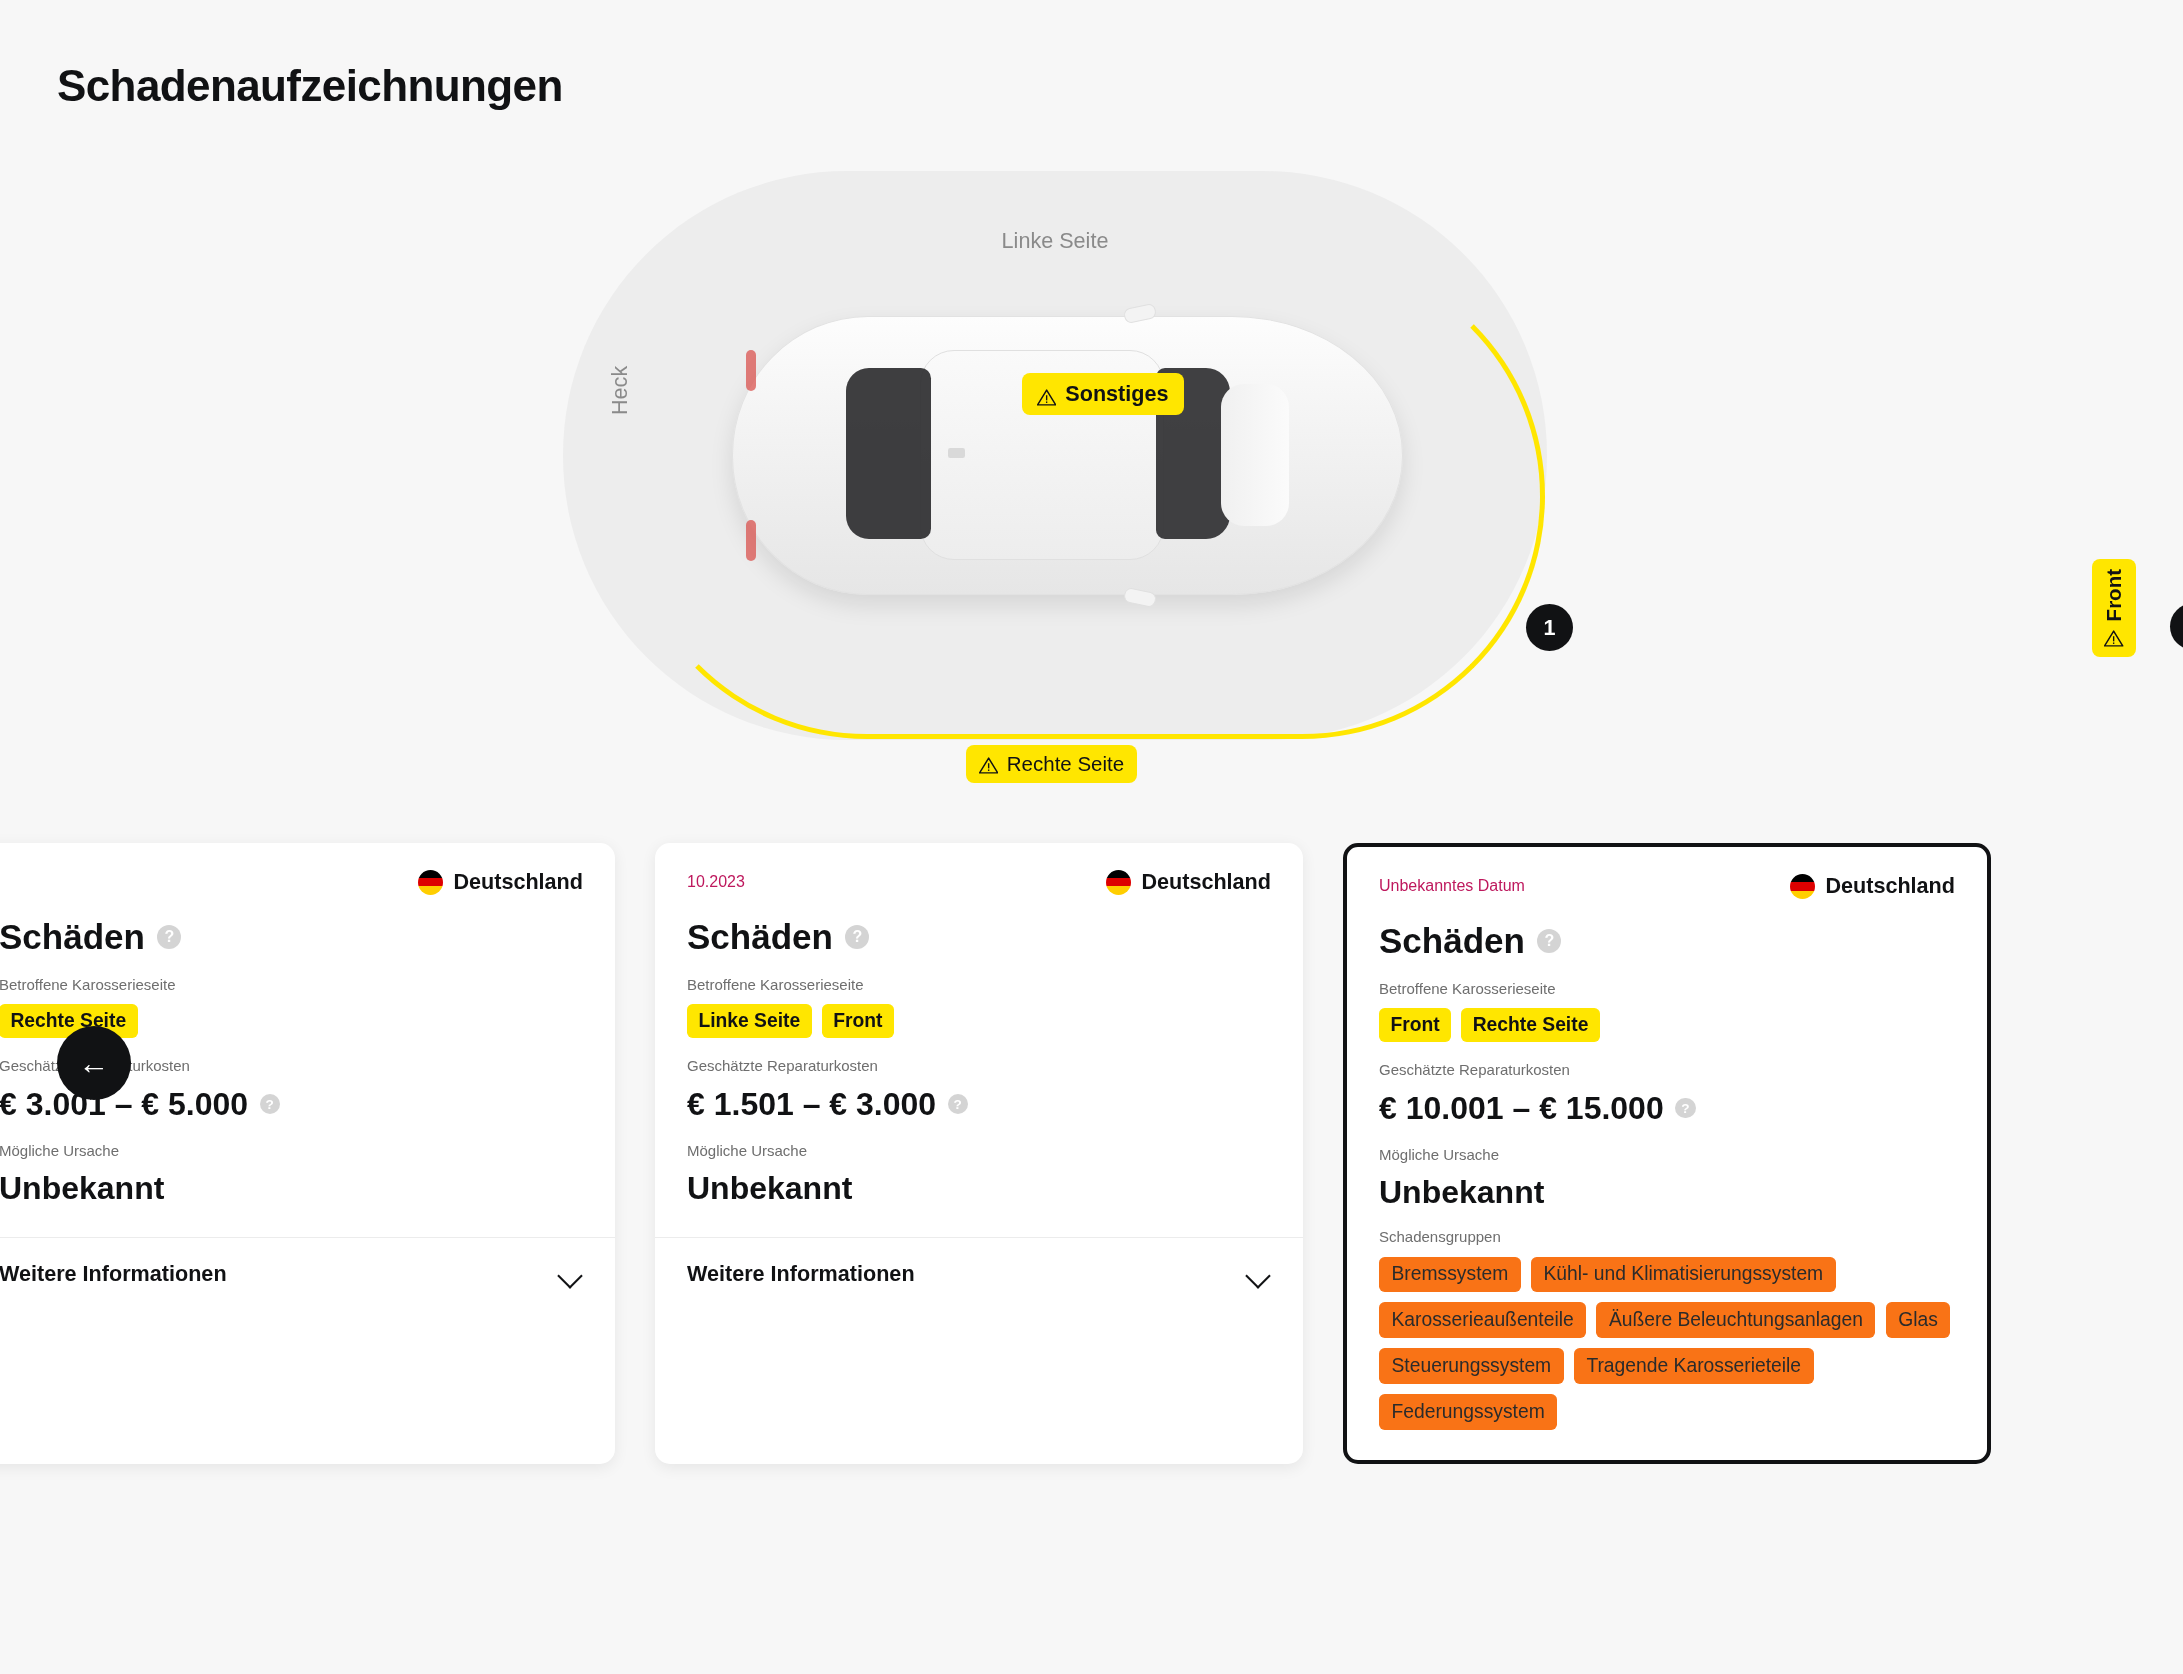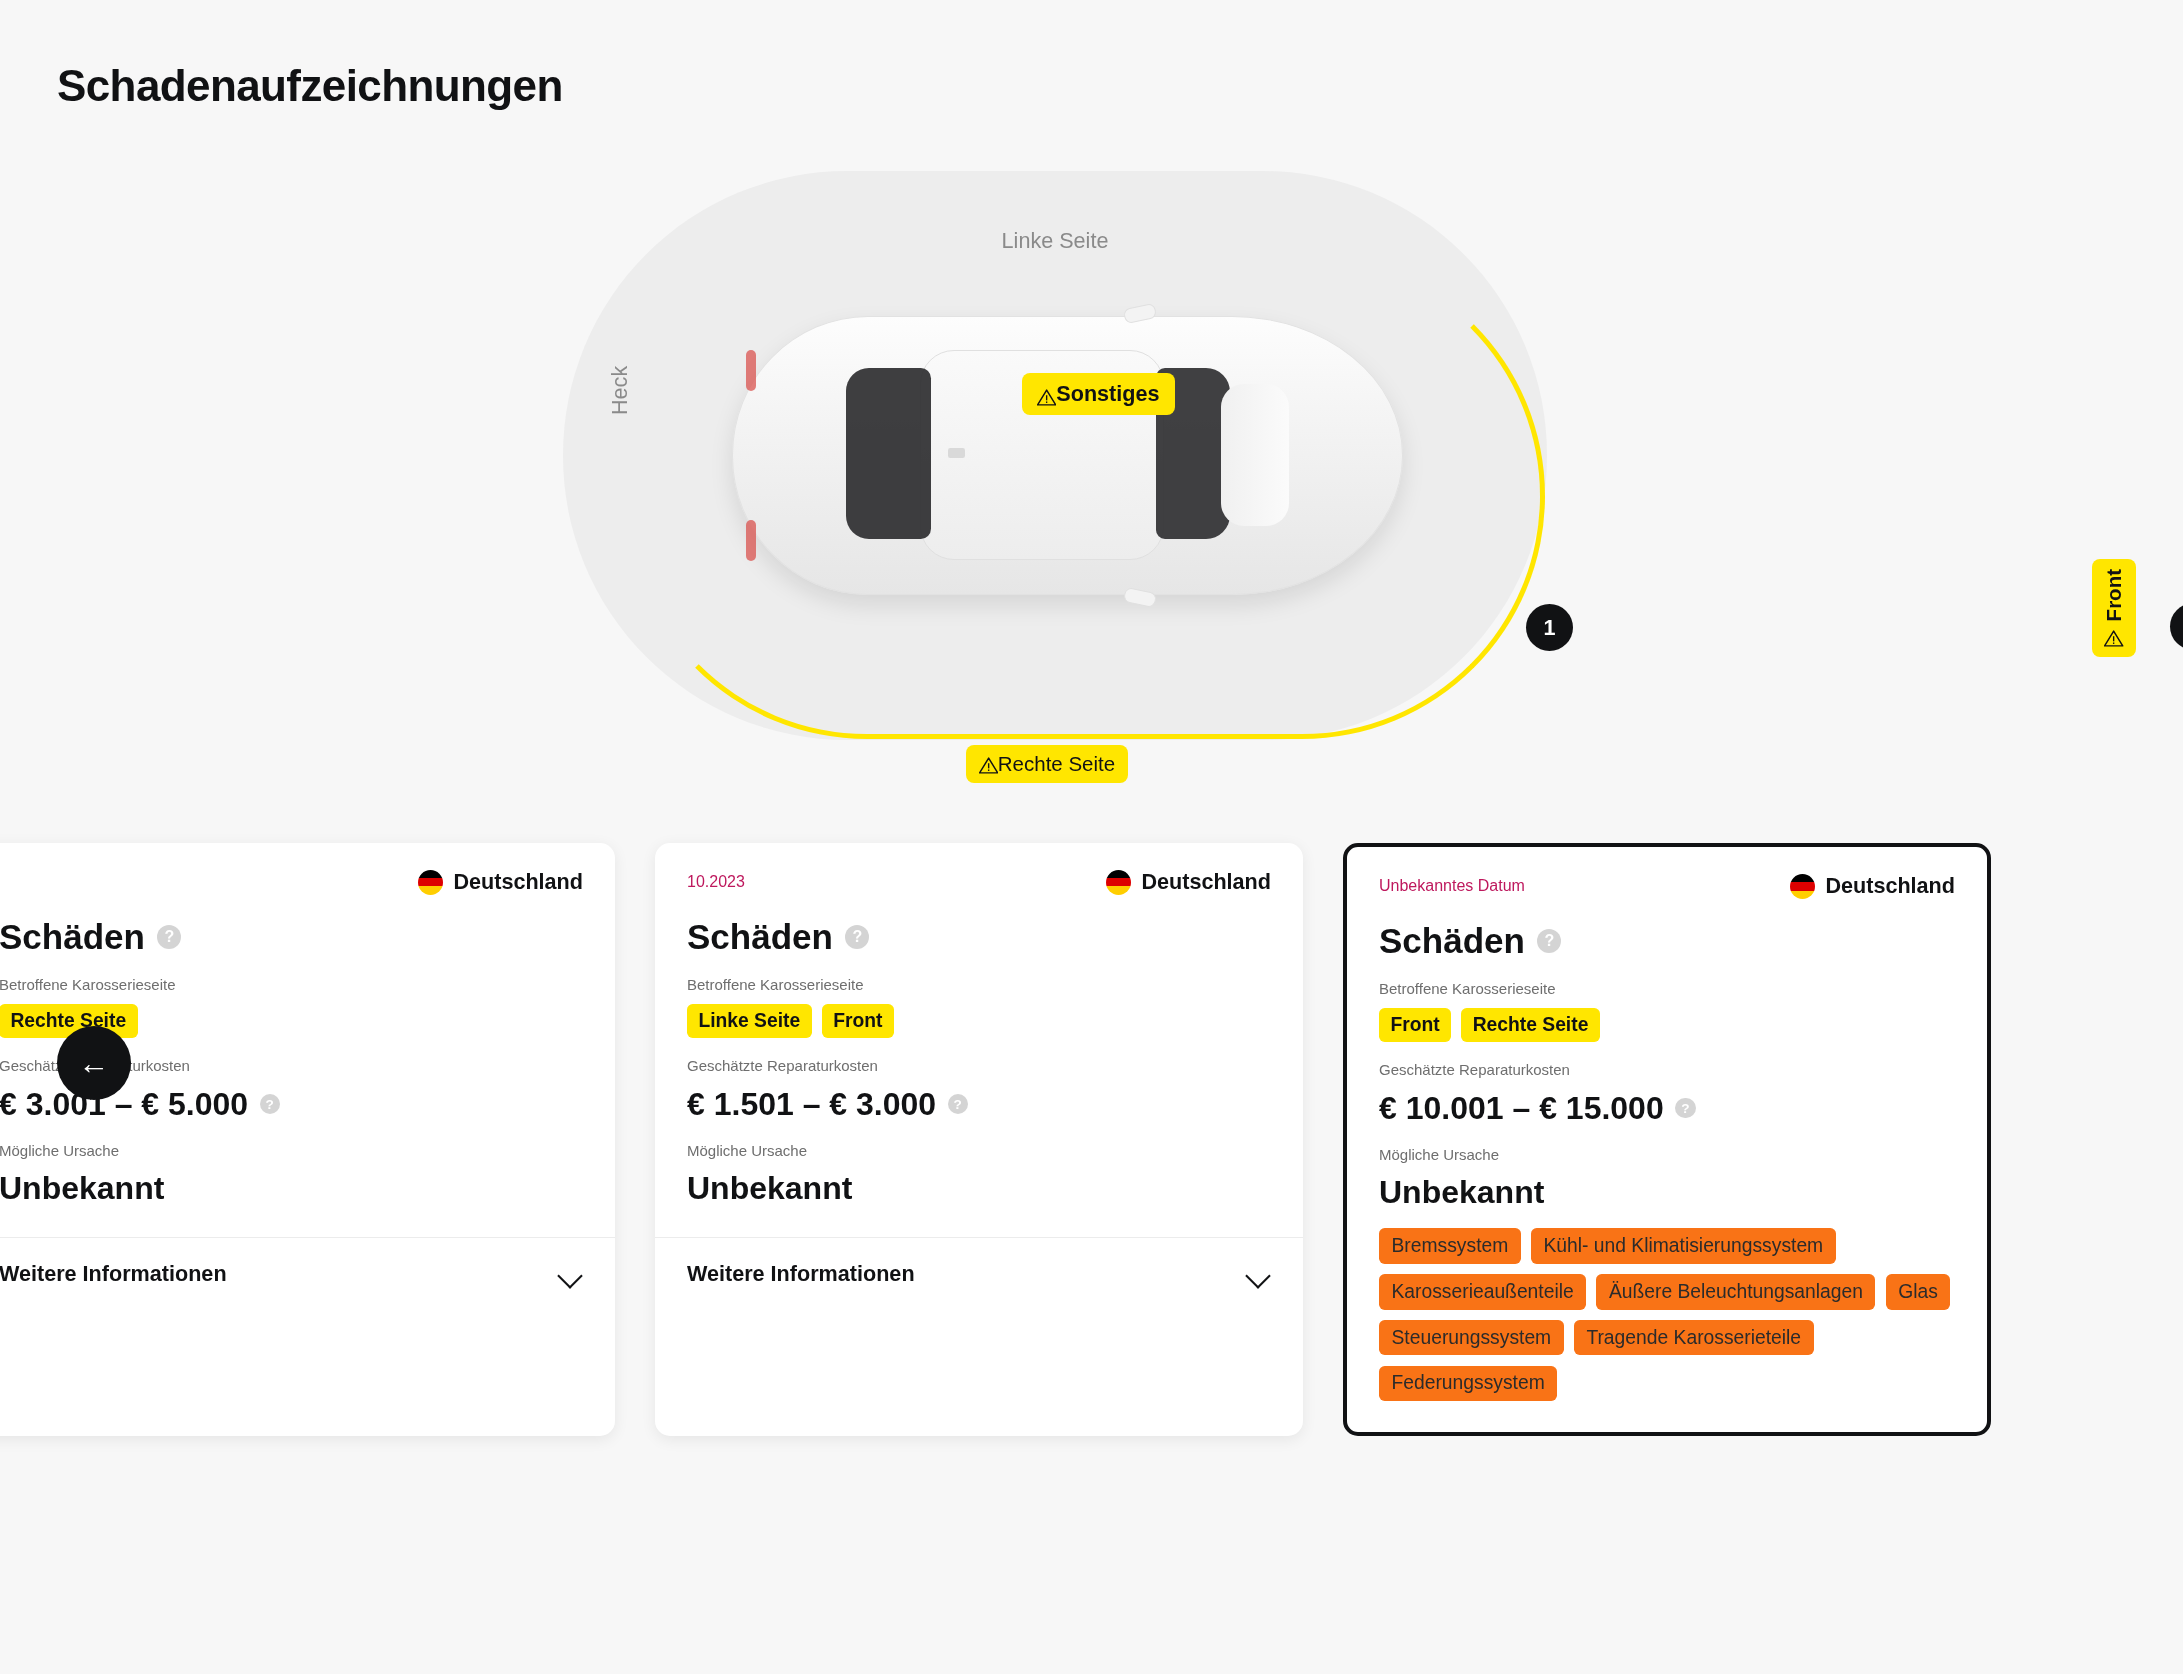--- a/index.html
+++ b/index.html
@@ -145,20 +145,21 @@
     left: 44px; top: 244px;
     font-size: 21.6px;
     color: #8a8a8a;
     transform: rotate(-90deg);
     transform-origin: left top;
   }
 
   .chip {
     display: inline-flex;
     align-items: center;
+    gap: 9px;
     background: #ffe600;
     border-radius: 8px;
     padding: 8px 15px;
     font-size: 21.6px;
     font-weight: bold;
     color: #111214;
     white-space: nowrap;
   }
   .chip.small { font-size: 20.5px; font-weight: normal; padding: 6.8px 12.5px; }
   .chip-sonstiges {
@@ -511,20 +512,21 @@
           <span class="tag-yellow">Front</span>
           <span class="tag-yellow">Rechte Seite</span>
         </div>
         <div class="field-label">Geschätzte Reparaturkosten</div>
         <div class="value-row">
           <span>€ 10.001 – € 15.000</span>
           <span class="qmark sm">?</span>
         </div>
         <div class="field-label">Mögliche Ursache</div>
         <div class="value-plain" style="margin-bottom:17px">Unbekannt</div>
+        <div class="field-label">Schadensgruppen</div>
         <div class="tag-row" style="margin-bottom:5.7px">
           <span class="tag-grey">Bremssystem</span>
           <span class="tag-grey">Kühl- und Klimatisierungssystem</span>
           <span class="tag-grey">Karosserieaußenteile</span>
           <span class="tag-grey">Äußere Beleuchtungsanlagen</span>
           <span class="tag-grey">Glas</span>
           <span class="tag-grey">Steuerungssystem</span>
           <span class="tag-grey">Tragende Karosserieteile</span>
           <span class="tag-grey">Federungssystem</span>
         </div>

